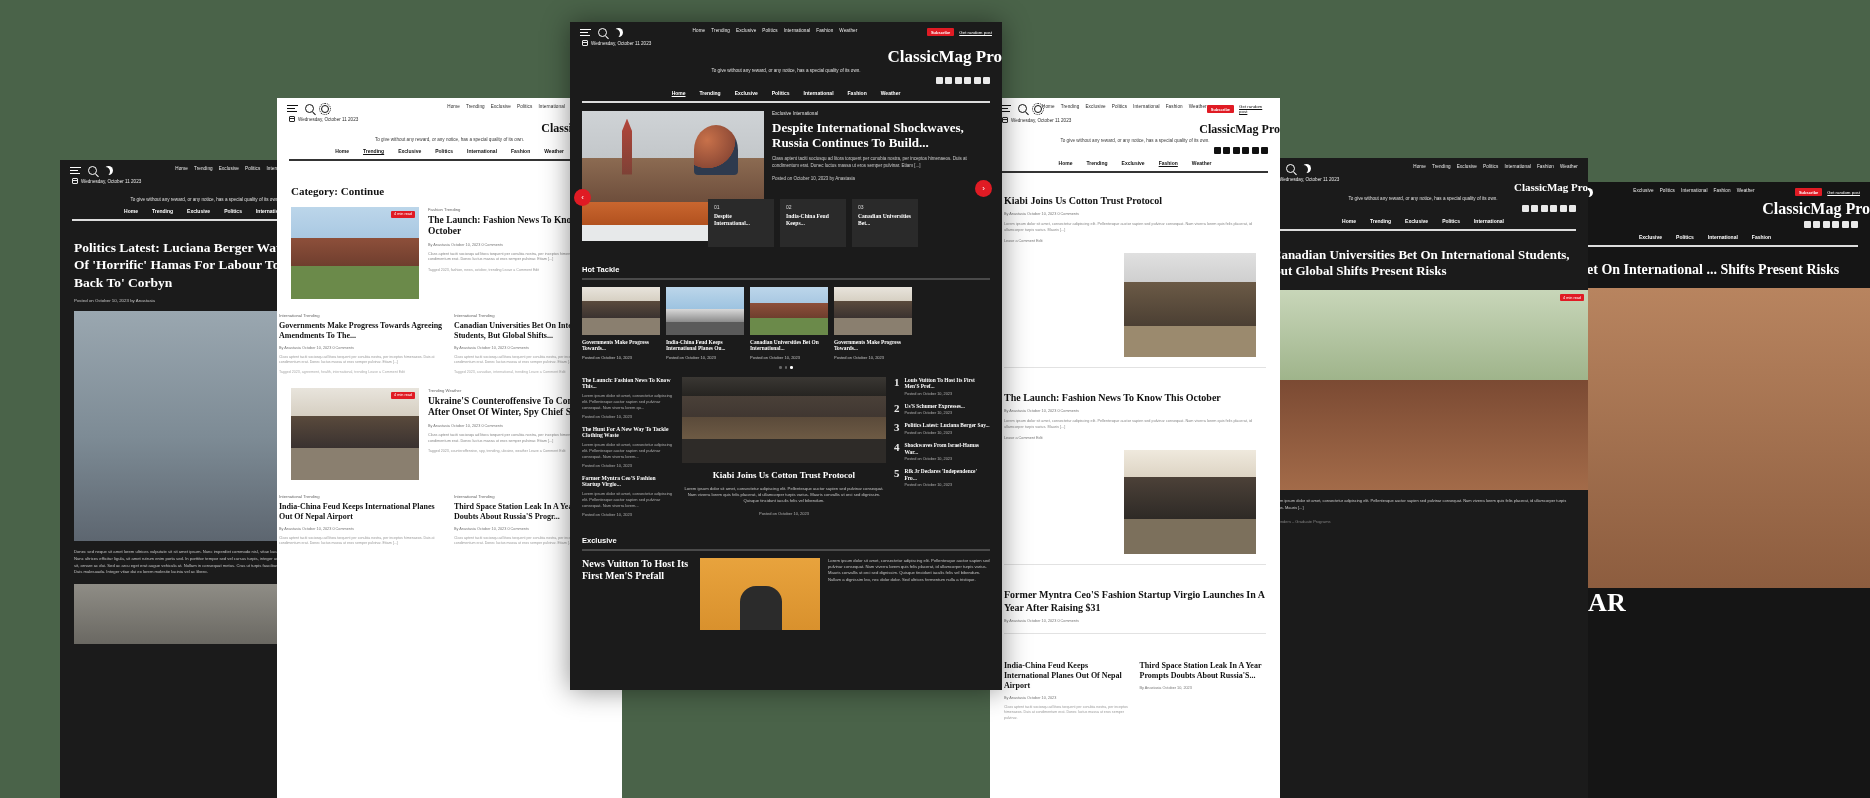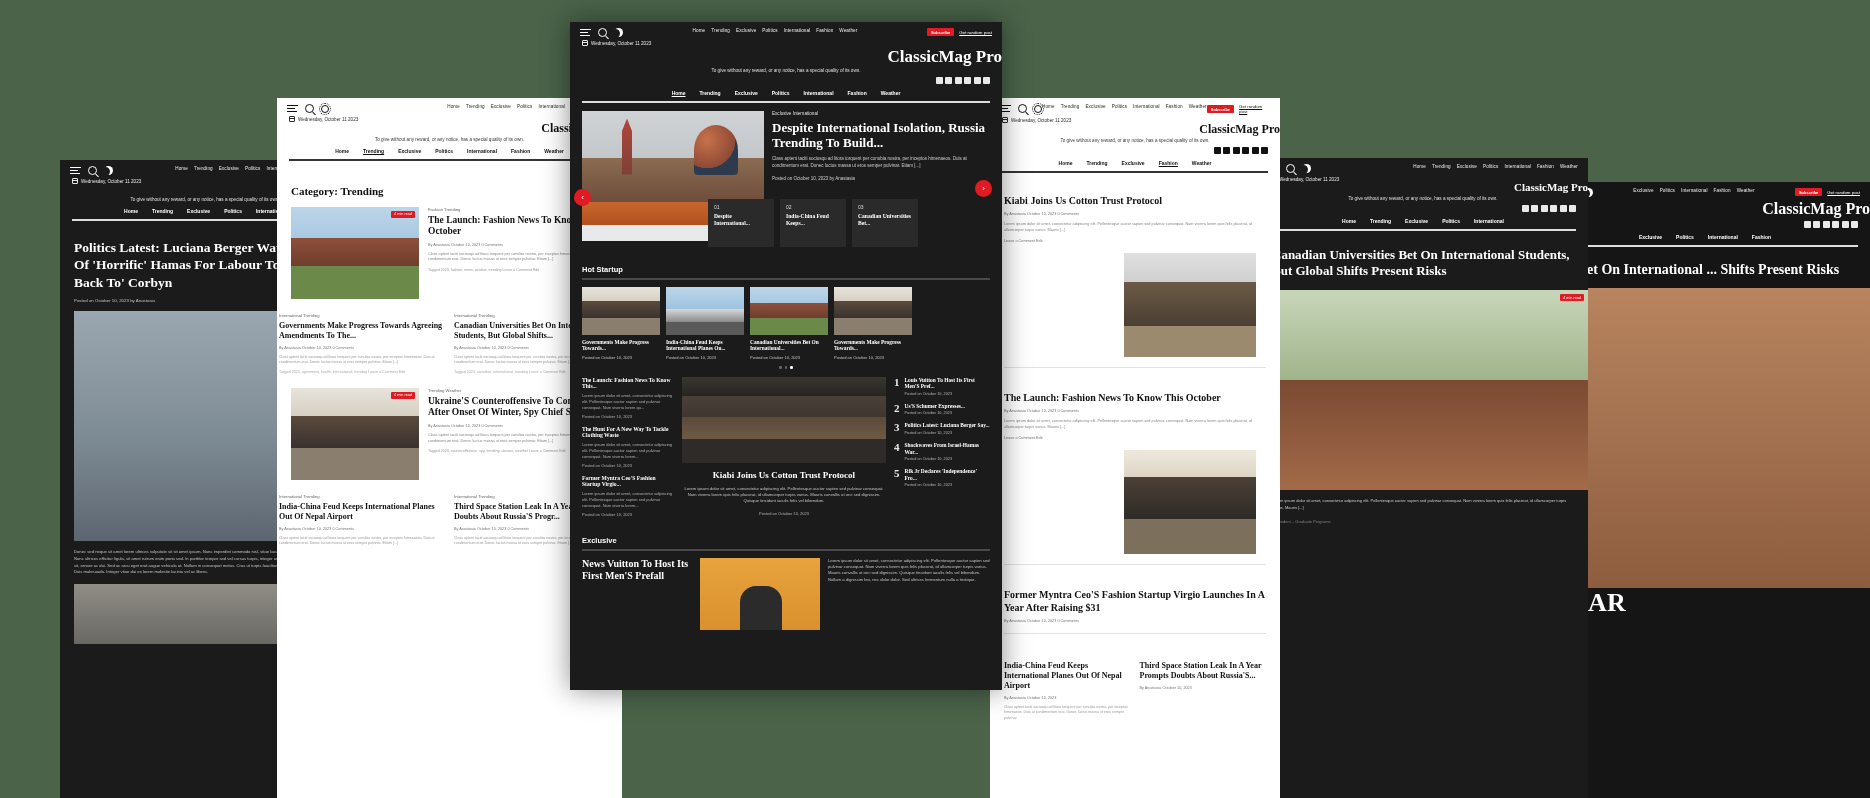--- a/index.html
+++ b/index.html
@@ -425,21 +425,21 @@
     <span>Home</span>
     <span class="act">Trending</span>
     <span>Exclusive</span>
     <span>Politics</span>
     <span>International</span>
     <span>Fashion</span>
     <span>Weather</span>
   </div>
   <div class="rule" style="background:#111"></div>
 
-  <div class="cat">Category: Trending</div>
+  <div class="cat">Category: Continue</div>
 
   <div class="lrow">
     <div class="im imgC">
       <span class="badge">4 min read</span>
     </div>
     <div class="tx">
       <div class="k">Fashion Trending</div>
       <div class="t">The Launch: Fashion News To Know This October</div>
       <div class="mm">By Anastasia    October 10, 2023    0 Comments</div>
       <div class="xx">Class aptent taciti sociosqu ad litora torquent per conubia nostra, per inceptos himenaeos. Duis at condimentum erat. Donec luctus massa ut eros semper pulvinar. Etiam [...]</div>
@@ -547,21 +547,21 @@
   <div class="rule"></div>
 
   <div class="c-body">
 
     <div class="hero">
       <div class="hero-img">
         <span class="navarr l">‹</span>
       </div>
       <div class="hero-txt">
         <div class="kicker">Exclusive International</div>
-        <div class="hero-title">Despite International Isolation, Russia Trending To Build...</div>
+        <div class="hero-title">Despite International Shockwaves, Russia Continues To Build...</div>
         <div class="hero-exc">Class aptent taciti sociosqu ad litora torquent per conubia nostra, per inceptos himenaeos. Duis at condimentum erat. Donec luctus massa ut eros semper pulvinar. Etiam [...]</div>
         <div class="hero-meta">Posted on October 10, 2023 by Anastasia</div>
       </div>
       <span class="navarr" style="right:10px; top:158px">›</span>
     </div>
 
     <div class="tiles">
       <div class="tile">
         <div class="n">01</div>
         <div class="t">Despite International...</div>
@@ -569,21 +569,21 @@
       <div class="tile">
         <div class="n">02</div>
         <div class="t">India-China Feud Keeps...</div>
       </div>
       <div class="tile">
         <div class="n">03</div>
         <div class="t">Canadian Universities Bet...</div>
       </div>
     </div>
 
-    <div class="sechead">Hot Startup</div>
+    <div class="sechead">Hot Tackle</div>
     <div class="sechead-rule"></div>
     <div class="hdgrid">
       <div class="hdcard">
         <div class="im imgA"></div>
         <div class="t">Governments Make Progress Towards...</div>
         <div class="m">Posted on October 10, 2023</div>
       </div>
       <div class="hdcard">
         <div class="im imgB"></div>
         <div class="t">India-China Feud Keeps International Planes Ou...</div>

